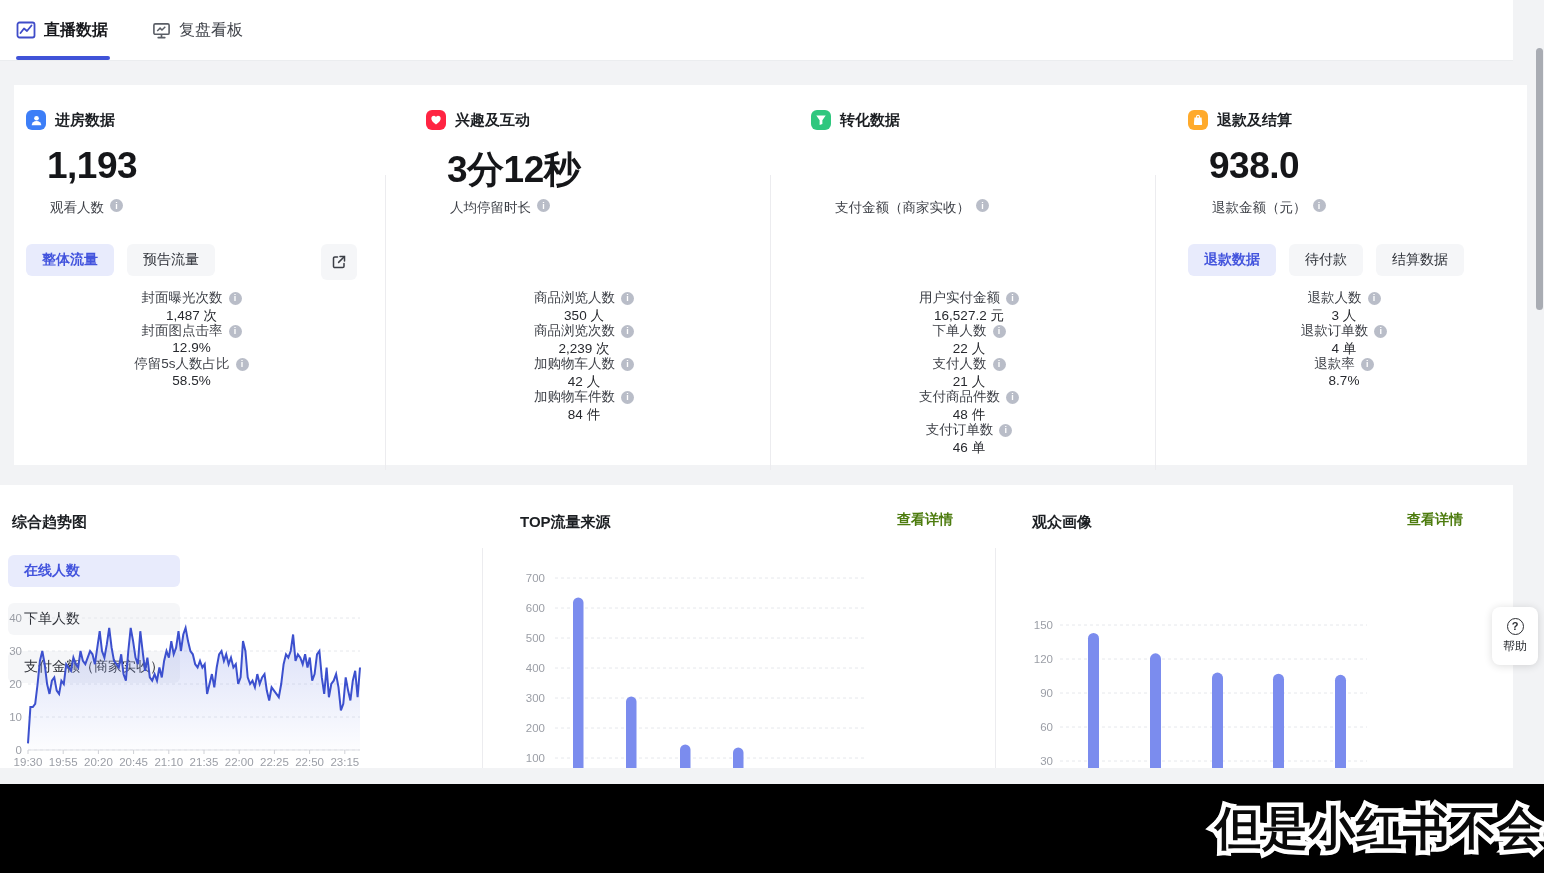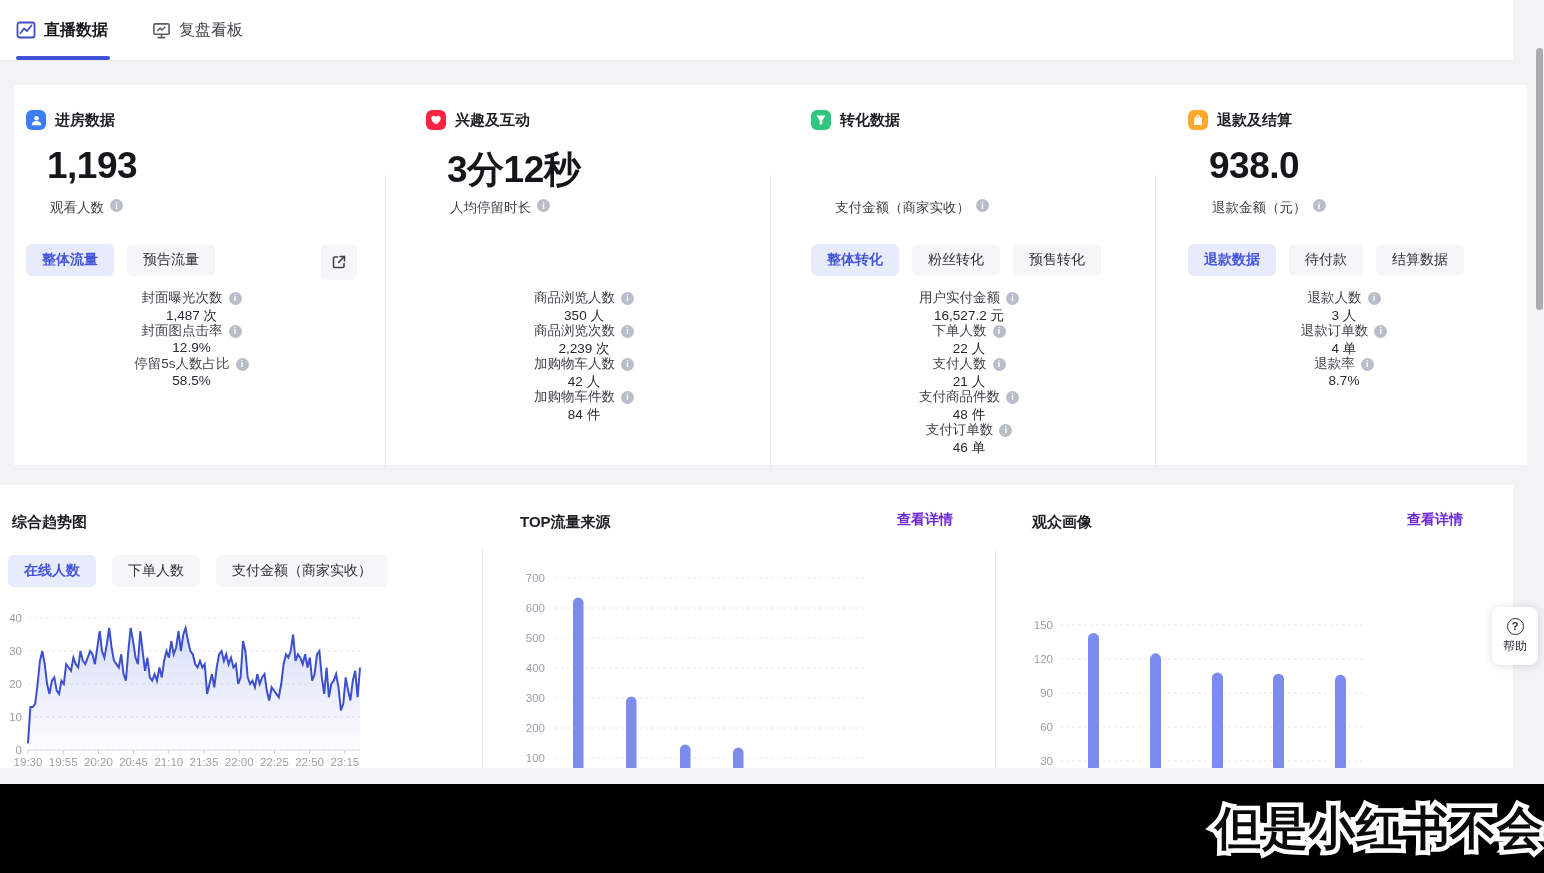--- a/index.html
+++ b/index.html
@@ -34,22 +34,22 @@
   .pill { height:32px; padding:0 16px; border-radius:6px; background:#f5f6f8; border:none; font-size:14px; color:#2e3138; display:flex; align-items:center; cursor:pointer; font-family:inherit; white-space:nowrap; }
   .pill.active { background:#e8ebfc; color:#4354dd; font-weight:bold; }
   .ext-btn { position:absolute; top:159px; width:36px; height:36px; border-radius:6px; background:#f5f6f8; border:none; display:flex; align-items:center; justify-content:center; cursor:pointer; }
   .rows { position:absolute; top:204px; left:0; right:0; }
   .stat-row { height:33px; display:flex; align-items:center; justify-content:space-between;flex-direction:column; }
   .stat-label { display:flex; align-items:center; gap:6px; font-size:13.5px; color:#3c3f46; }
   .stat-value { font-size:13.5px; color:#27292e; }
 
   
   .sec-title { position:absolute; top:28px; font-size:15px; font-weight:bold; color:#1c1f23; }
-  .detail-link { position:absolute; top:26px; font-size:14px; color:#6d28d9; font-weight:bold; cursor:pointer; }
-  .sec-pills { position:absolute; top:70px; display:flex; gap:16px; }
+  .detail-link { position:absolute; top:26px; font-size:14px; color:#4d7c0f; font-weight:bold; cursor:pointer; }
+  .sec-pills { position:absolute; top:70px; display:flex; gap:16px;flex-direction:column; }
   svg text { font-family:"Liberation Sans","DejaVu Sans",sans-serif; }
 
   
   #scroll-thumb { left:1536px; top:48px; width:7px; height:262px; border-radius:3.5px; background:#a9acb3; }
   #help-float { left:1492px; top:607px; width:46px; height:58px; background:#fff; border-radius:8px; box-shadow:0 1px 8px rgba(0,0,0,.14); display:flex; flex-direction:column; align-items:center; justify-content:center; gap:3px; cursor:pointer; z-index:5; }
   #help-float .q-circle { width:17px; height:17px; border:1.6px solid #2c2e33; border-radius:50%; font-size:11px; font-weight:bold; color:#2c2e33; display:flex; align-items:center; justify-content:center; }
   #help-float .h-label { font-size:12px; color:#2c2e33; }
 
   #subtitle-bar { left:0; top:784px; width:1544px; height:89px; background:#000; display:flex; align-items:center; justify-content:flex-end; }
   #subtitle { position:relative; font-size:46px; font-weight:900; color:#0a0a0a; letter-spacing:1px; z-index:1; }
@@ -195,25 +195,20 @@
           <span class="card-icon" style="background: rgb(47, 199, 126);">
             <svg width="12" height="12" viewBox="0 0 14 14">
               <path d="M1.5 1.8 h11 L8.6 7.2 v4.6 l-3.2 1 V7.2 Z" fill="#fff"></path>
             </svg>
           </span>
           <span class="card-title">转化数据</span>
         </div>
         <div class="card-sub">
           <span>支付金额（商家实收）</span>
           <i class="info-icon">i</i>
-        </div>
-        <div class="pills">
-          <button class="pill active">整体转化</button>
-          <button class="pill">粉丝转化</button>
-          <button class="pill">预售转化</button>
         </div>
         <div class="rows">
           <div class="stat-row">
             <span class="stat-label">
               <span>用户实付金额</span>
               <i class="info-icon">i</i>
             </span>
             <span class="stat-value">16,527.2 元</span>
           </div>
           <div class="stat-row">

